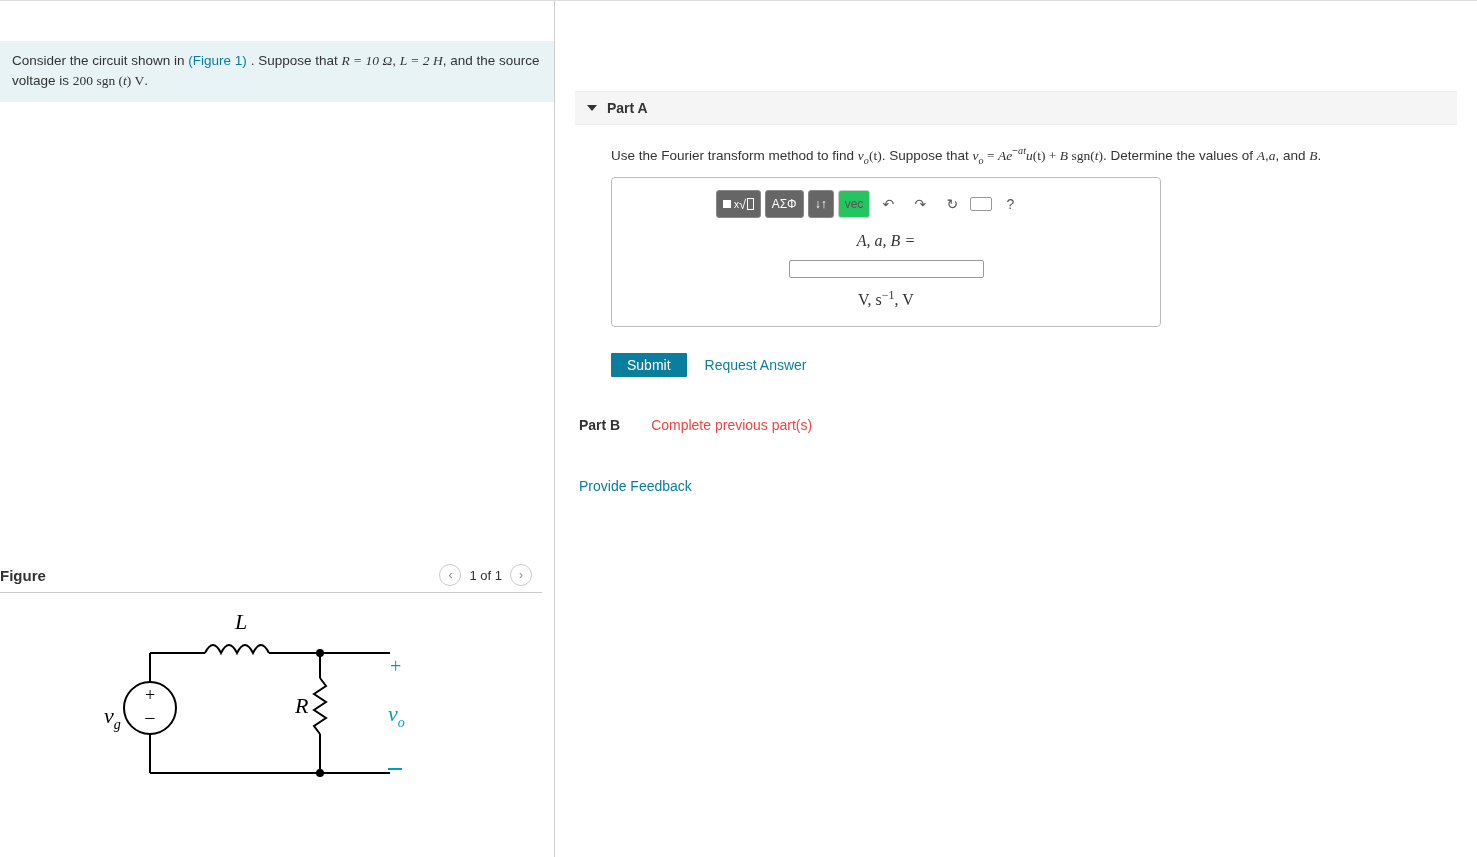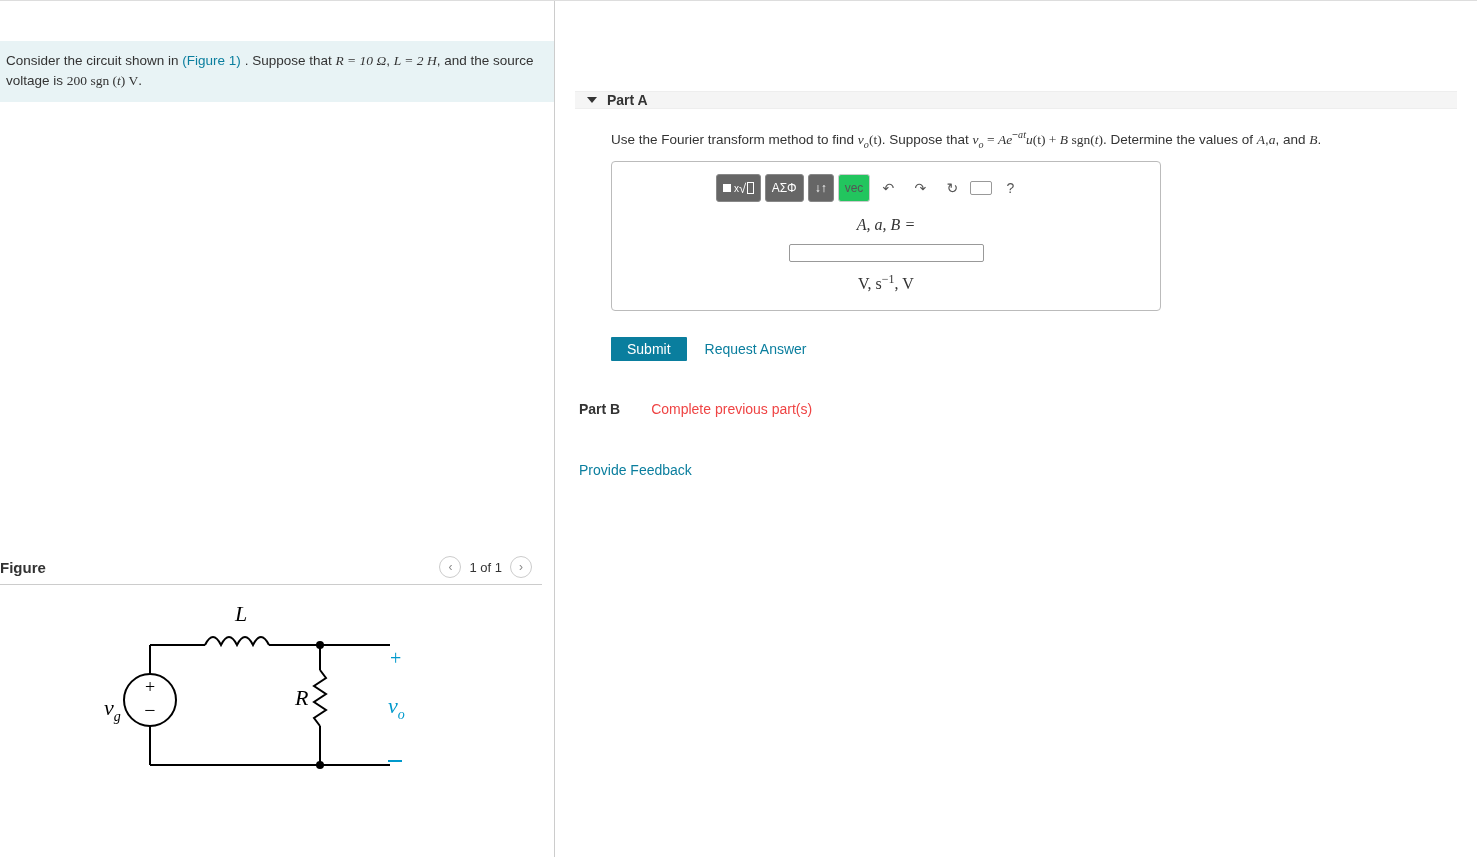--- a/index.html
+++ b/index.html
@@ -20,30 +20,30 @@
     width: 555px;
     border-right: 1px solid #ccc;
     position: relative;
   }
   .right-panel {
     flex: 1;
     padding: 20px 20px 20px 20px;
   }
   .problem-statement {
     background: #e8f3f5;
-    padding: 10px 6px;
+    padding: 10px 12px;
     margin-top: 40px;
     font-size: 13.5px;
     line-height: 1.5;
   }
   .math-i { font-family: 'Times New Roman', serif; font-style: italic; }
   .math-r { font-family: 'Times New Roman', serif; }
   .figure-section {
     position: absolute;
-    bottom: 12px;
+    bottom: 4px;
     left: 0;
     right: 0;
     padding: 0 0 0 0;
   }
   .figure-header {
     display: flex;
     align-items: center;
     justify-content: space-between;
     padding: 6px 10px 6px 0;
     border-bottom: 1px solid #ccc;
@@ -57,21 +57,21 @@
     display:flex; align-items:center; justify-content:center;
     color:#888; cursor: pointer; background:#fff;
     font-size: 12px;
   }
   .figure-canvas { height: 260px; position: relative; }
 
   
   .part-header {
     display:flex; align-items:center; gap:10px;
     background:#f5f5f5;
-    padding: 0 12px;
+    padding: 8px 12px;
     margin-top: 70px;
     border-top:1px solid #eee;
     border-bottom:1px solid #eee;
   }
   .collapse-arrow {
     width:0; height:0;
     border-left:5px solid transparent;
     border-right:5px solid transparent;
     border-top:6px solid #333;
   }

